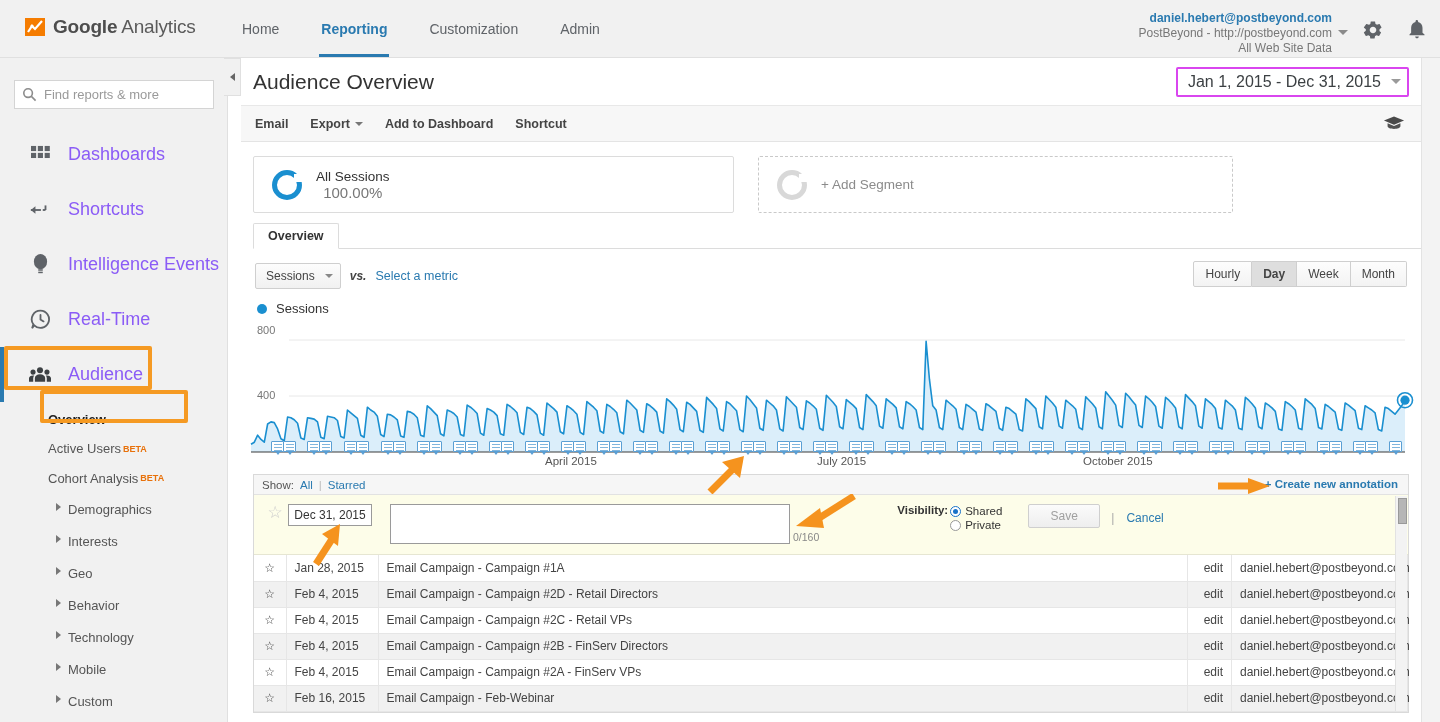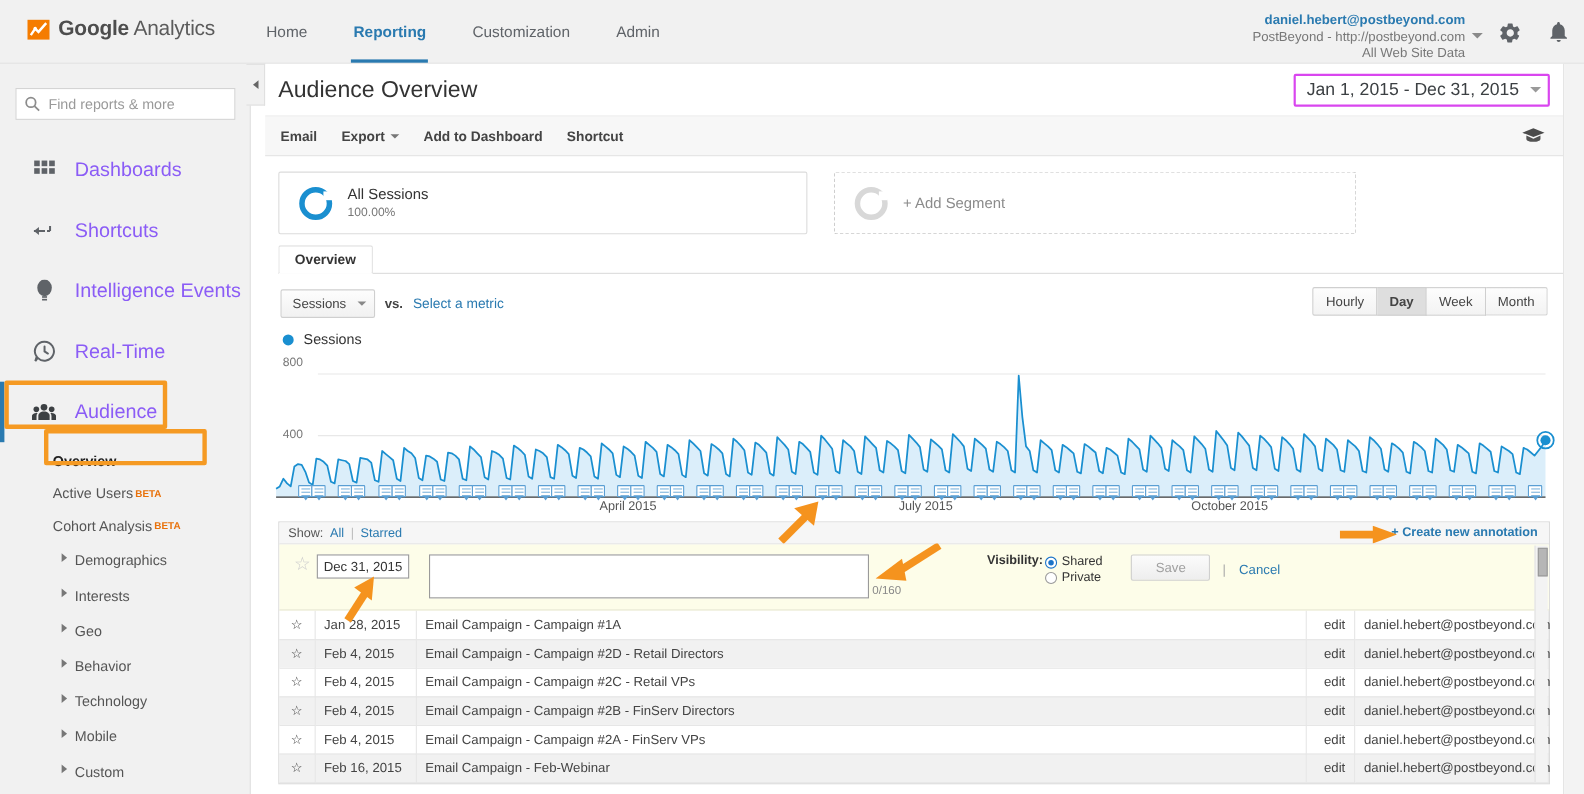--- a/index.html
+++ b/index.html
@@ -120,40 +120,40 @@
   .segbar { padding:14px 12px 0 12px; display:flex; gap:24px; }
   .seg {
     flex:0 0 481px; height:57px; border:1px solid #dcdcdc; border-radius:2px;
     display:flex; align-items:center; padding-left:18px; gap:14px; background:#fff;
   }
   .donut { width:30px; height:30px; border-radius:50%; border:5px solid #1a8fd0; position:relative; }
   .donut:after { content:""; position:absolute; right:-5px; top:-1px; width:8px; height:8px; background:#fff; }
   .donut.grey { border-color:#d8d8d8; }
   .seg .lbl { line-height:16px; }
   .seg .lbl .t1 { font-size:13.5px; color:#333; display:block; }
-  .seg .lbl .t2 { font-size:11px; color:#777; display:block; }
+  .seg .lbl .t2 { font-size:15px; color:#777; display:block;text-align:center; }
   .seg.add { flex:0 0 475px; border:1px dashed #c9c9c9; }
   .seg.add .addtxt { font-size:13.5px; color:#8b8b8b; }
 
   .tabs { margin:10px 0 0 12px; height:26px; border-bottom:1px solid #dcdcdc; display:flex; align-items:flex-end; }
   .tab {
     height:26px; padding:0 14px; font-size:12.5px; color:#333; font-weight:bold;
     display:flex; align-items:center; border:1px solid #dcdcdc; border-bottom:1px solid #fff;
     background:#fff; border-radius:2px 2px 0 0; cursor:pointer; position:relative; top:1px;
   }
 
   
   .chartctl { display:flex; align-items:center; padding:14px 14px 0 14px; position:relative; }
   .metric-btn {
     height:26px; min-width:78px; border:1px solid #cfcfcf; border-radius:2px;
     background:linear-gradient(#fdfdfd,#f1f1f1); display:flex; align-items:center;
     justify-content:space-between; padding:0 7px 0 10px; gap:10px; font-size:12px; color:#444; cursor:pointer;
   }
   .metric-btn i { width:0;height:0; border-left:4px solid transparent; border-right:4px solid transparent; border-top:4px solid #888; }
-  .vs { font-size:12px; color:#444; margin:0 9px; font-weight:bold; }
+  .vs { font-size:12px; color:#444; margin:0 9px; font-weight:bold;font-style:italic; }
   .selmetric { font-size:12.5px; color:#2a7ab0; cursor:pointer; }
   .gran { position:absolute; right:14px; top:12px; display:flex; }
   .gran div {
     height:26px; padding:0 11px; border:1px solid #cfcfcf; border-left:none;
     background:linear-gradient(#fdfdfd,#f3f3f3); font-size:12px; color:#444;
     display:flex; align-items:center; cursor:pointer;
   }
   .gran div:first-child { border-left:1px solid #cfcfcf; border-radius:2px 0 0 2px; }
   .gran div:last-child { border-radius:0 2px 2px 0; }
   .gran div.on { background:#dedede; font-weight:bold; }

